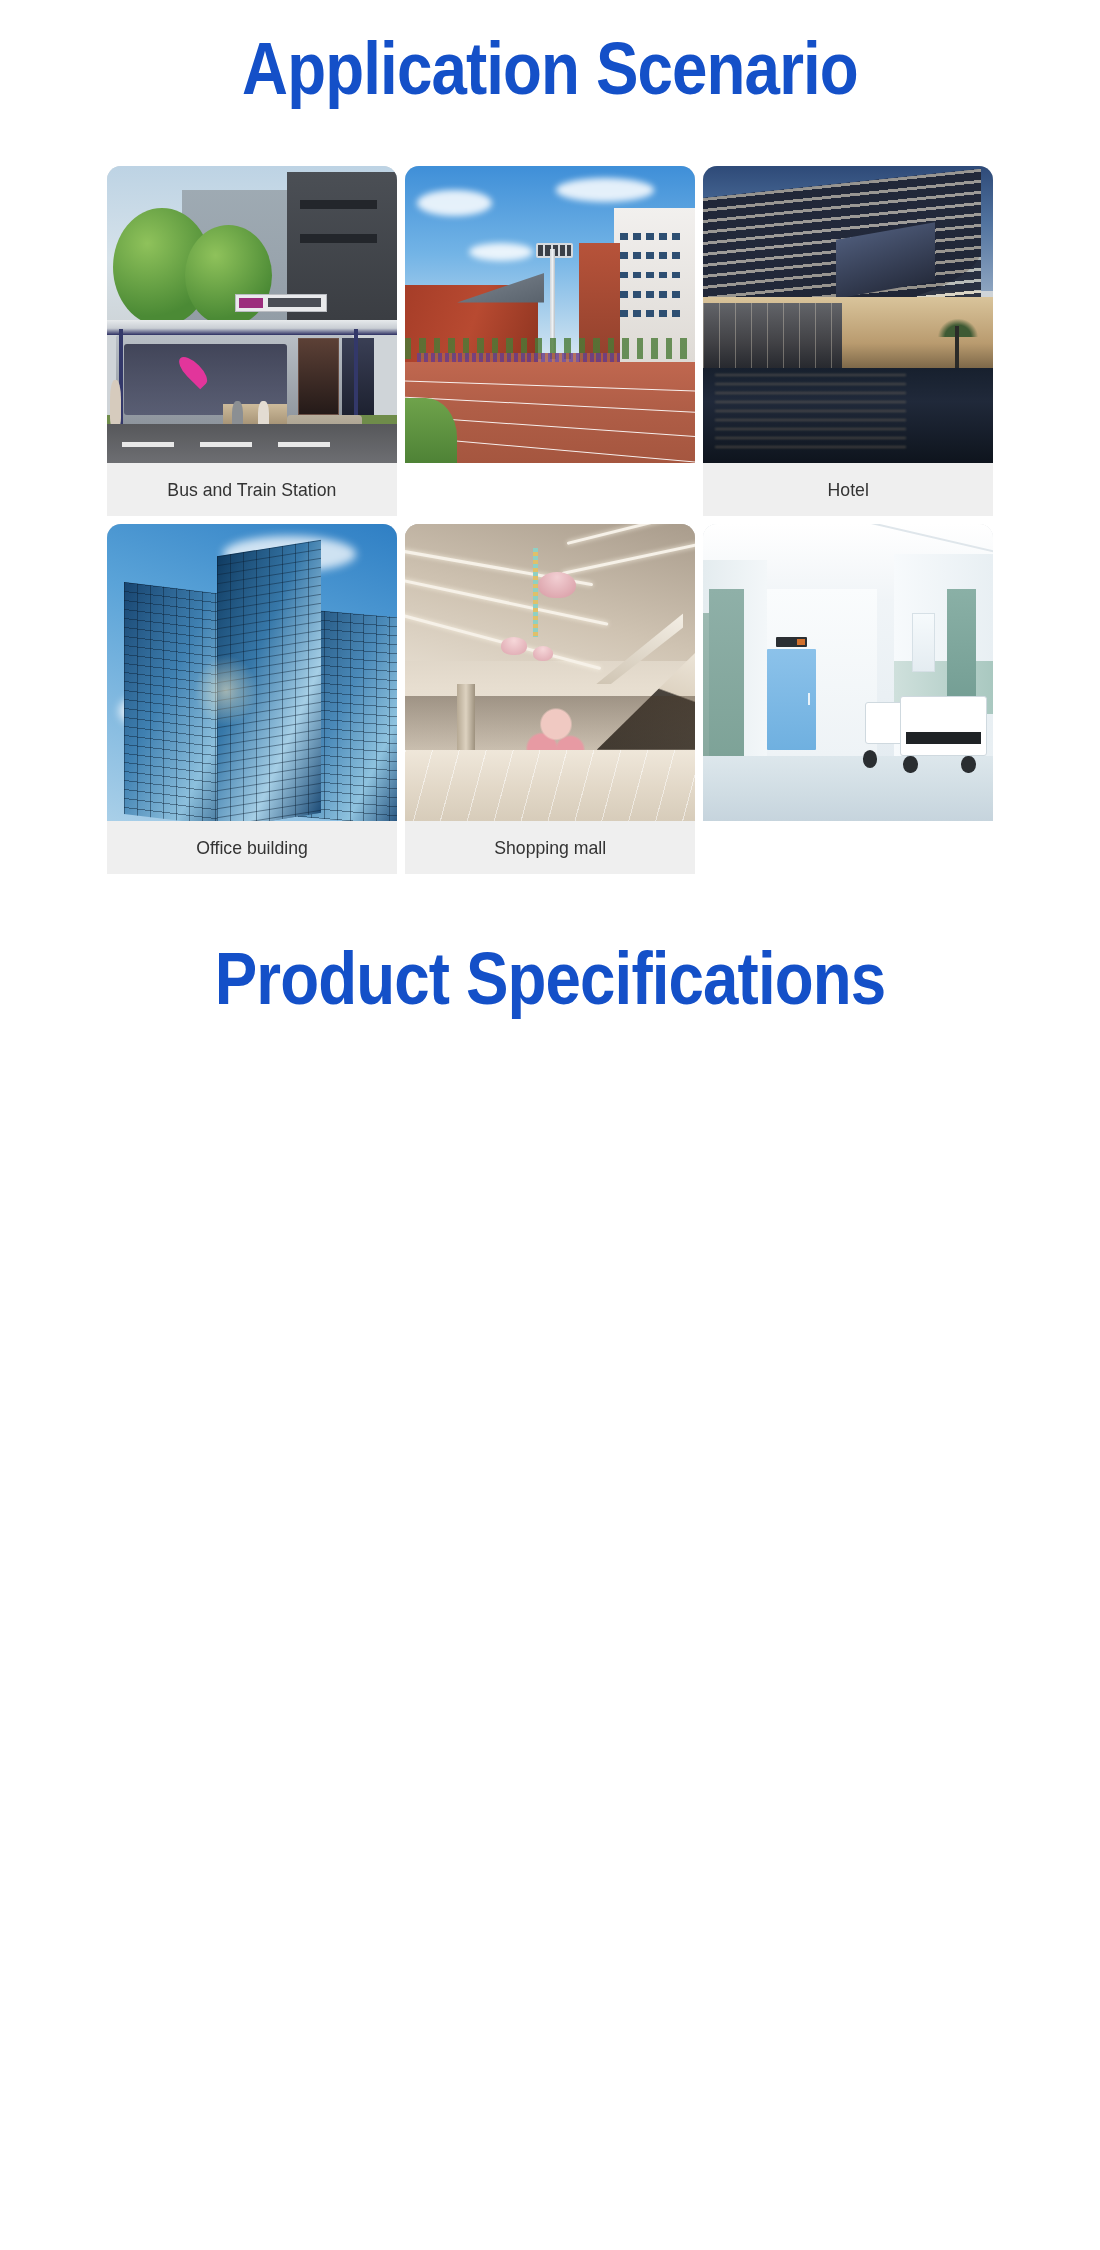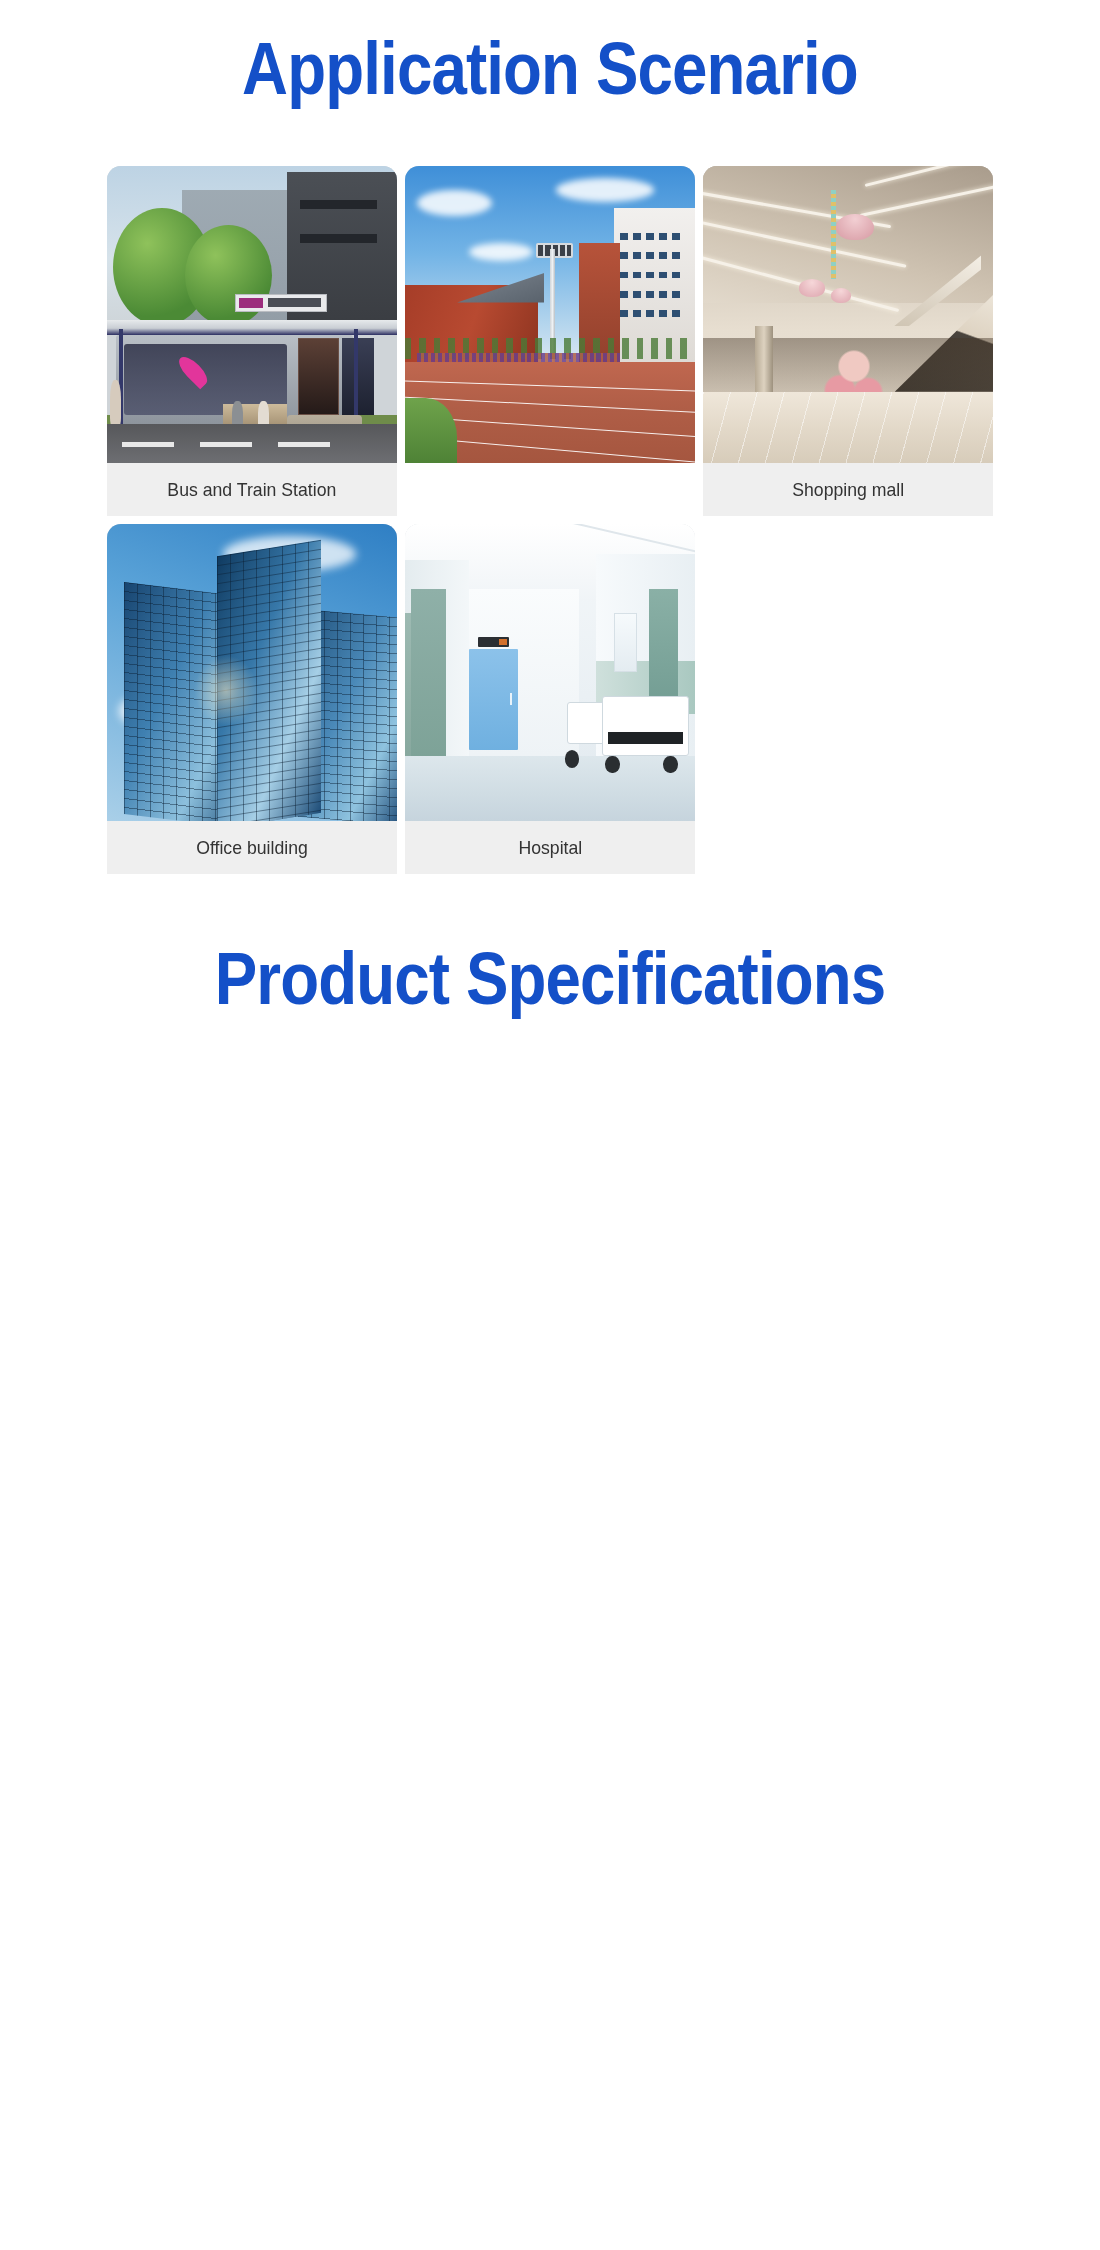--- a/index.html
+++ b/index.html
@@ -358,20 +358,65 @@
           <span class="sc-lane" style="left:-4%;top:18%;width:112%;transform:rotate(2deg)"></span>
           <span class="sc-lane" style="left:-4%;top:34%;width:112%;transform:rotate(3deg)"></span>
           <span class="sc-lane" style="left:-4%;top:52%;width:112%;transform:rotate(4deg)"></span>
           <span class="sc-lane" style="left:-4%;top:72%;width:112%;transform:rotate(5deg)"></span>
         </div>
         <div class="sc-field"></div>
       </div>
     </div>
   </div>
 
+  <div class="scenario-card">
+    <div class="card-photo">
+      <div class="scene">
+        <div class="ht-sky"></div>
+        <div class="ht-body">
+            <div class="ht-floors"></div>
+          </div>
+        <div class="ht-wing"></div>
+        <div class="ht-lobby"></div>
+        <div class="ht-glass"></div>
+        <div class="ht-palm">
+            <b></b>
+            <i></i>
+          </div>
+        <div class="ht-water"></div>
+        <div class="ht-refl"></div>
+      </div>
+    </div>
+    <div class="card-caption">
+      <span>Hotel</span>
+    </div>
+  </div>
+
+  <div class="scenario-card">
+    <div class="card-photo">
+      <div class="scene">
+        <div class="of-sky"></div>
+        <div class="of-cloud c1"></div>
+        <div class="of-cloud c2"></div>
+        <div class="of-t1">
+            <div class="of-grid"></div>
+          </div>
+        <div class="of-t3">
+            <div class="of-grid"></div>
+          </div>
+        <div class="of-t2">
+            <div class="of-grid"></div>
+          </div>
+        <div class="of-glow"></div>
+      </div>
+    </div>
+    <div class="card-caption">
+      <span>Office building</span>
+    </div>
+  </div>
 
   <div class="scenario-card">
     <div class="card-photo">
       <div class="scene">
         <div class="ml-bg"></div>
         <div class="ml-ceil"></div>
         <div class="ml-beam b1"></div>
         <div class="ml-beam b2"></div>
         <div class="ml-beam b3"></div>
         <div class="ml-beam b4"></div>
@@ -389,43 +434,20 @@
       </div>
     </div>
     <div class="card-caption">
       <span>Shopping mall</span>
     </div>
   </div>
 
   <div class="scenario-card">
     <div class="card-photo">
       <div class="scene">
-        <div class="of-sky"></div>
-        <div class="of-cloud c1"></div>
-        <div class="of-cloud c2"></div>
-        <div class="of-t1">
-            <div class="of-grid"></div>
-          </div>
-        <div class="of-t3">
-            <div class="of-grid"></div>
-          </div>
-        <div class="of-t2">
-            <div class="of-grid"></div>
-          </div>
-        <div class="of-glow"></div>
-      </div>
-    </div>
-    <div class="card-caption">
-      <span>Office building</span>
-    </div>
-  </div>
-
-  <div class="scenario-card">
-    <div class="card-photo">
-      <div class="scene">
         <div class="hp-bg"></div>
         <div class="hp-ceil"></div>
         <div class="hp-ceilline"></div>
         <div class="hp-back"></div>
         <div class="hp-wallL"></div>
         <div class="hp-doorL2"></div>
         <div class="hp-doorL"></div>
         <div class="hp-wallR"></div>
         <div class="hp-wainscot"></div>
         <div class="hp-doorR"></div>
@@ -436,23 +458,20 @@
           </div>
         <div class="hp-floor"></div>
         <div class="hp-bed hp-bed2"></div>
         <div class="hp-bed hp-bed1"></div>
         <div class="hp-bedrail"></div>
         <div class="hp-wheel" style="right:6%;top:78%"></div>
         <div class="hp-wheel" style="right:26%;top:78%"></div>
         <div class="hp-wheel" style="right:40%;top:76%"></div>
       </div>
     </div>
-    <div class="card-caption">
-      <span>Hospital</span>
-    </div>
   </div>
 
 </div>
 
 <h1 class="section-title" id="title-spec" style="margin-top:62px">Product Specifications</h1>
 
 <div class="spec-area">
 
   
   

